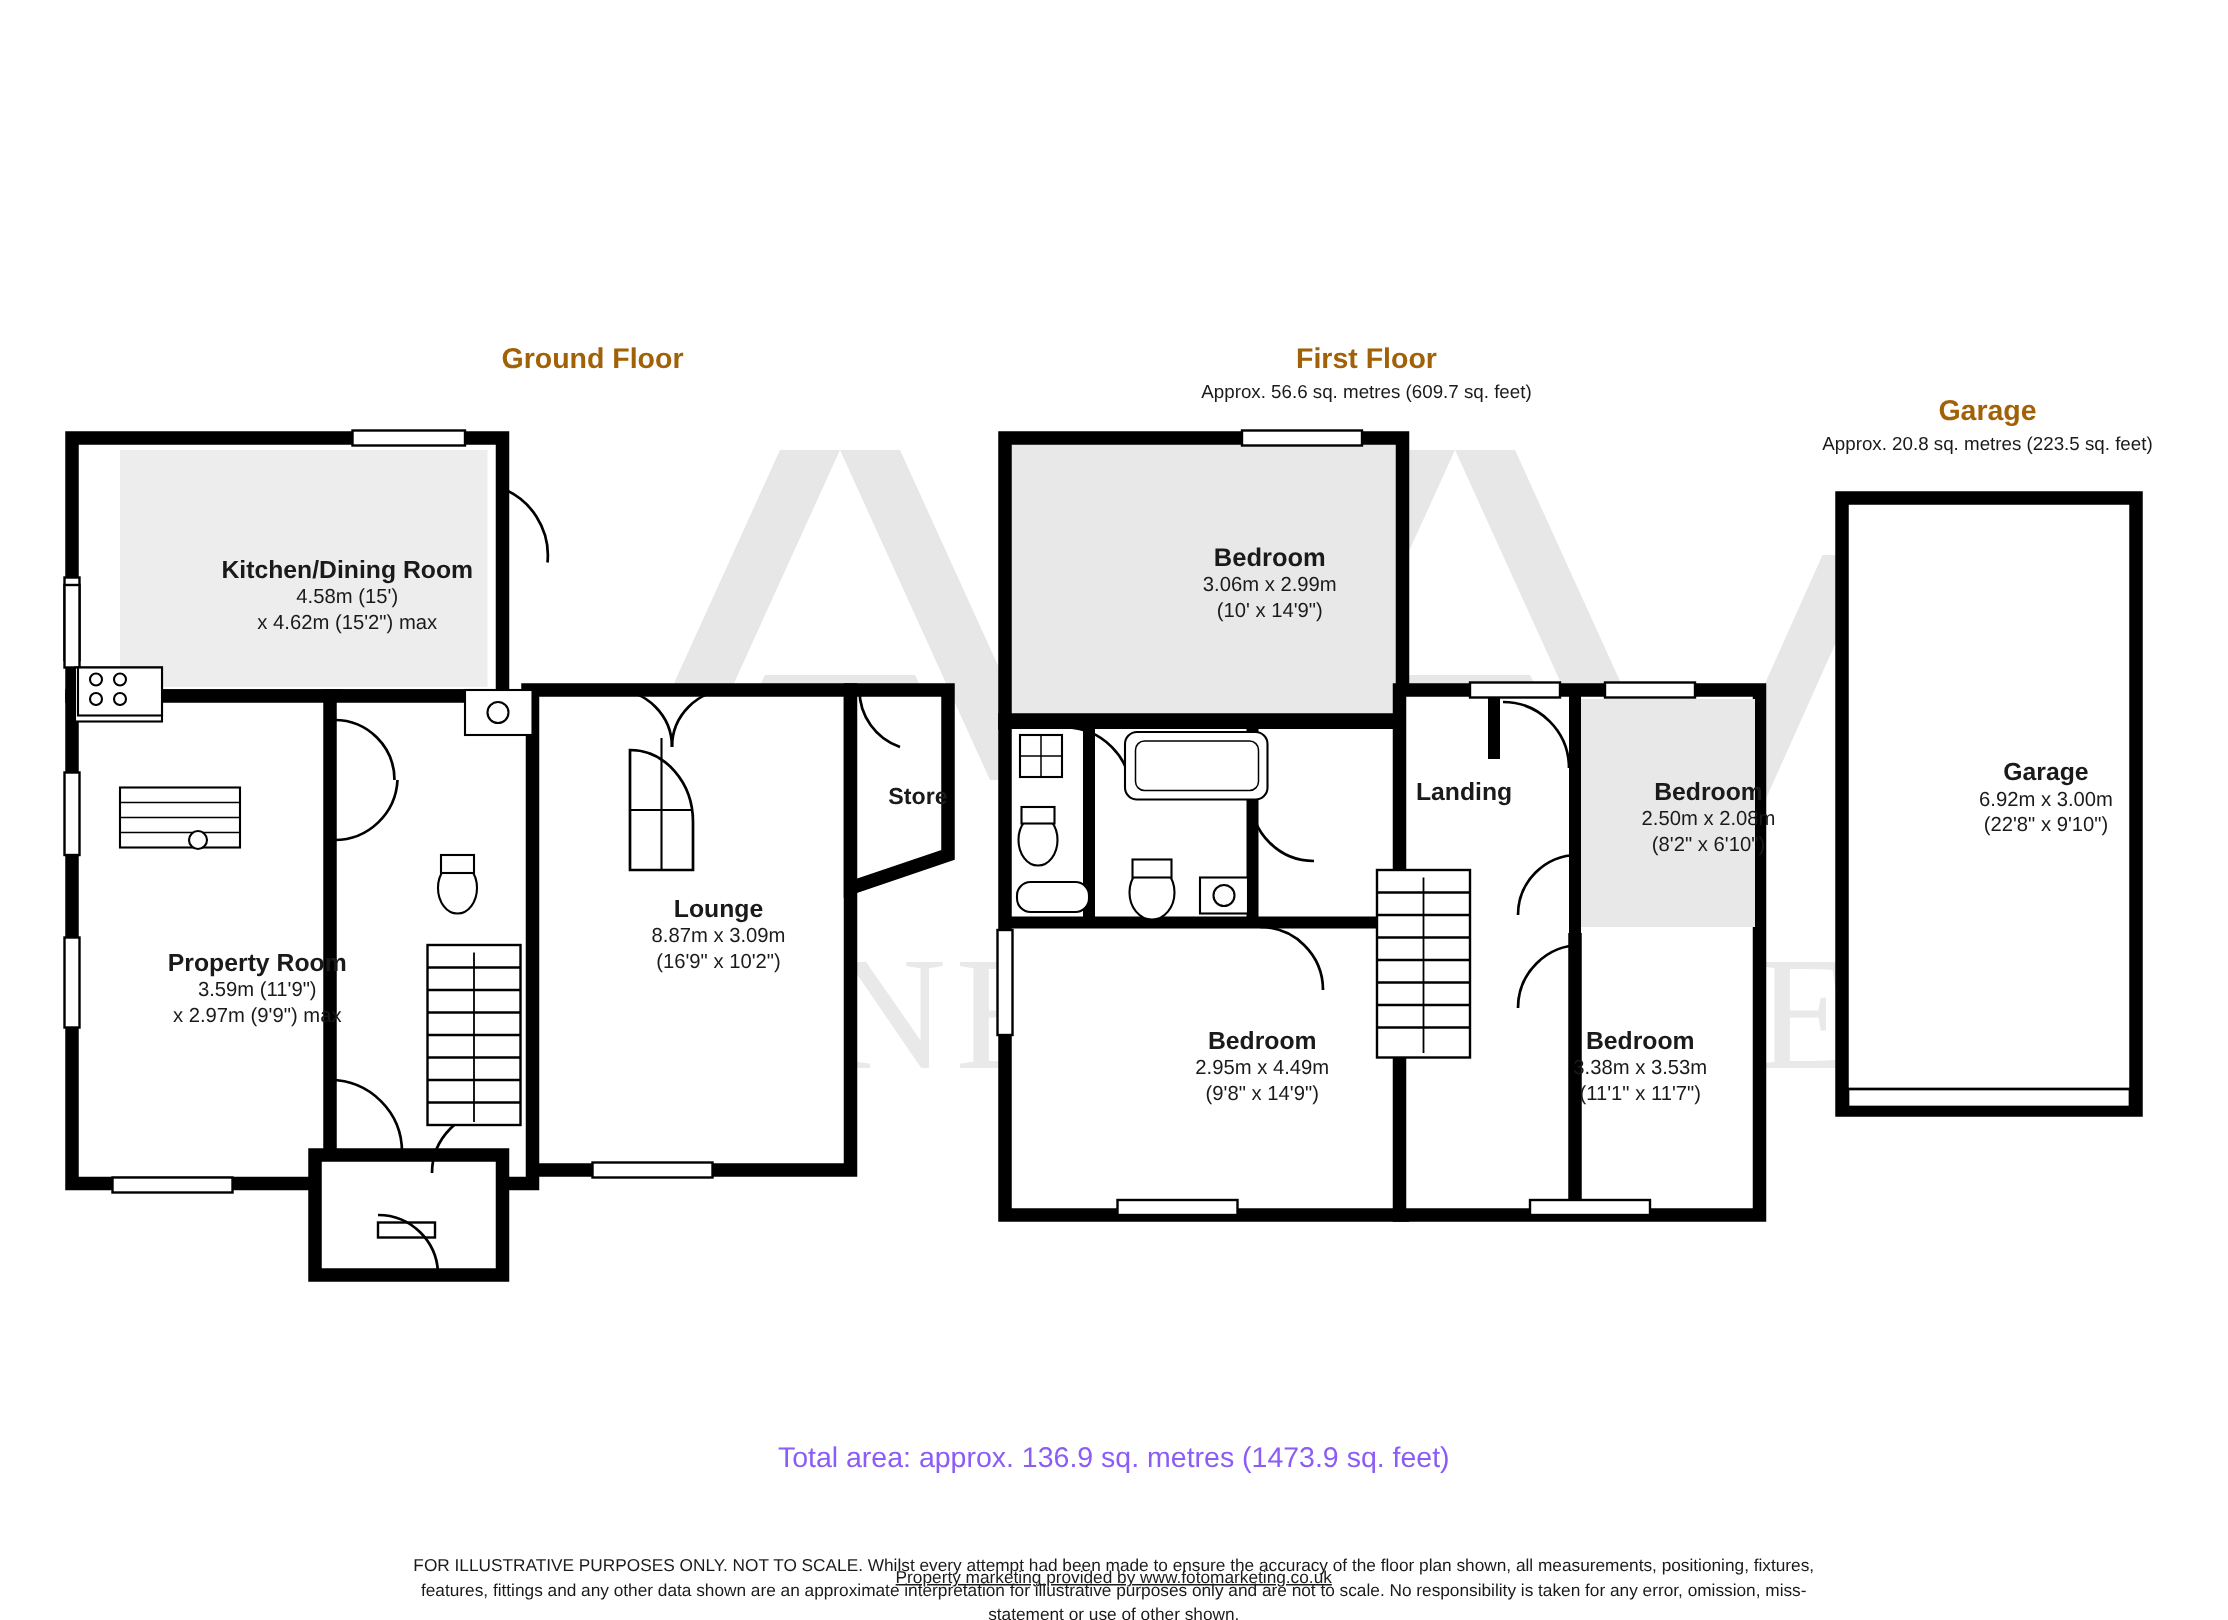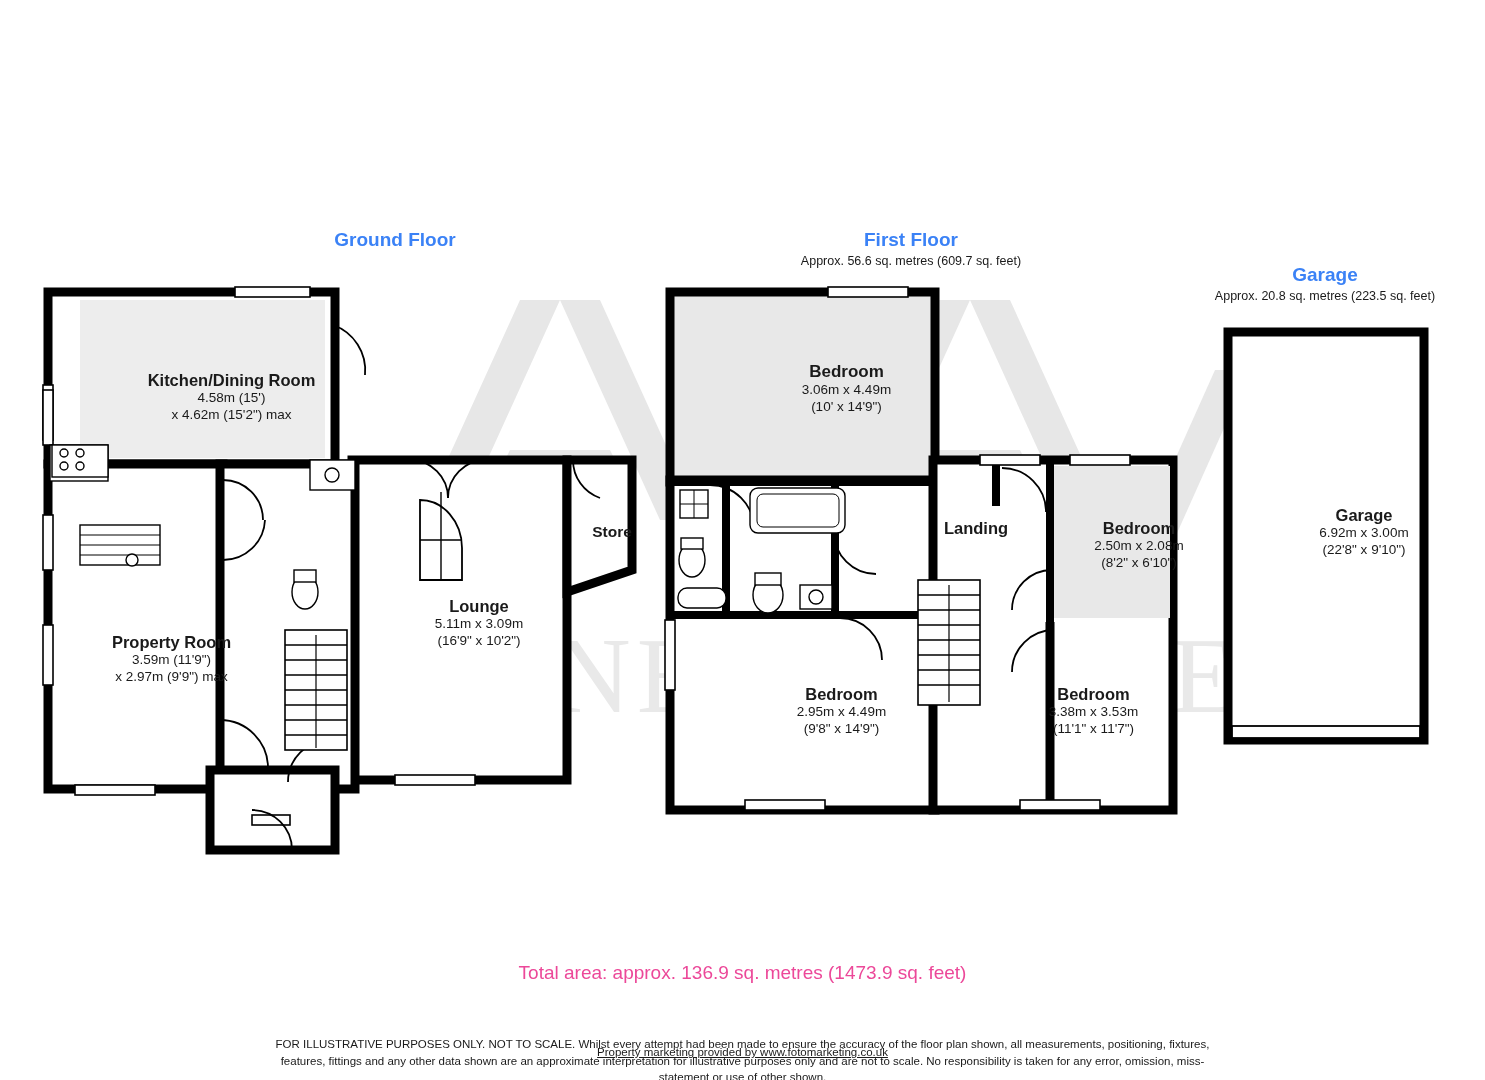--- a/index.html
+++ b/index.html
@@ -29,21 +29,21 @@
     height: 1080px;
     pointer-events: none;
   }
 
   
   .floor-title {
     position: absolute;
     text-align: center;
     font-weight: bold;
     font-size: 19px;
-    color: #3b82f6;
+    color: #a16207;
     white-space: nowrap;
   }
   .floor-sub {
     position: absolute;
     text-align: center;
     font-size: 12.5px;
     color: #1a1a1a;
     white-space: nowrap;
   }
 
@@ -72,21 +72,21 @@
     position: absolute;
   }
 
   
   .total-area {
     position: absolute;
     width: 100%;
     text-align: center;
     font-size: 19px;
     font-weight: normal;
-    color: #ec4899;
+    color: #8b5cf6;
   }
   .disclaimer {
     position: absolute;
     width: 100%;
     text-align: center;
     font-size: 11.5px;
     line-height: 1.45;
     color: #1a1a1a;
   }
   .provider {
@@ -204,21 +204,21 @@
   </div>
 
   <div class="room-label" style="left:20px; top:632px; width:235px;">
     <span class="nm">Property Room</span>
     <span class="dm">3.59m (11'9")</span>
     <span class="dm">x 2.97m (9'9") max</span>
   </div>
 
   <div class="room-label" style="left:340px; top:596px; width:210px;">
     <span class="nm">Lounge</span>
-    <span class="dm">5.11m x 3.09m</span>
+    <span class="dm">8.87m x 3.09m</span>
     <span class="dm">(16'9" x 10'2")</span>
   </div>
 
   <div class="room-label small" style="left:528px; top:522px; width:100px;">
     <span class="nm">Store</span>
   </div>
 
   <div class="floor-title" style="left:676px; top:229px; width:470px;">First Floor</div>
   <div class="floor-sub" style="left:676px; top:254px; width:470px;">Approx. 56.6 sq. metres (609.7 sq. feet)</div>
 
@@ -282,21 +282,21 @@
       <rect x="28" y="318" width="48" height="20" rx="9"></rect>
       <ellipse cx="118" cy="325" rx="15" ry="18"></ellipse>
       <rect x="105" y="303" width="26" height="12"></rect>
       <rect x="150" y="315" width="32" height="24"></rect>
       <circle cx="166" cy="327" r="7"></circle>
     </g>
   </svg>
 
   <div class="room-label big" style="left:680px; top:361px; width:265px;">
     <span class="nm">Bedroom</span>
-    <span class="dm">3.06m x 4.49m</span>
+    <span class="dm">3.06m x 2.99m</span>
     <span class="dm">(10' x 14'9")</span>
   </div>
 
   <div class="room-label" style="left:1005px; top:518px; width:200px;">
     <span class="nm">Bedroom</span>
     <span class="dm">2.50m x 2.08m</span>
     <span class="dm">(8'2" x 6'10")</span>
   </div>
 
   <div class="room-label" style="left:690px; top:684px; width:235px;">

